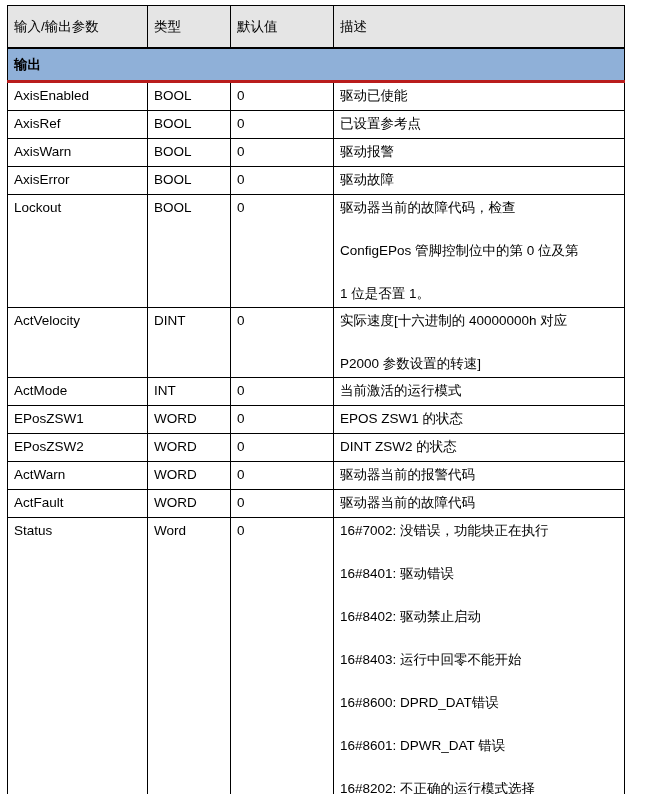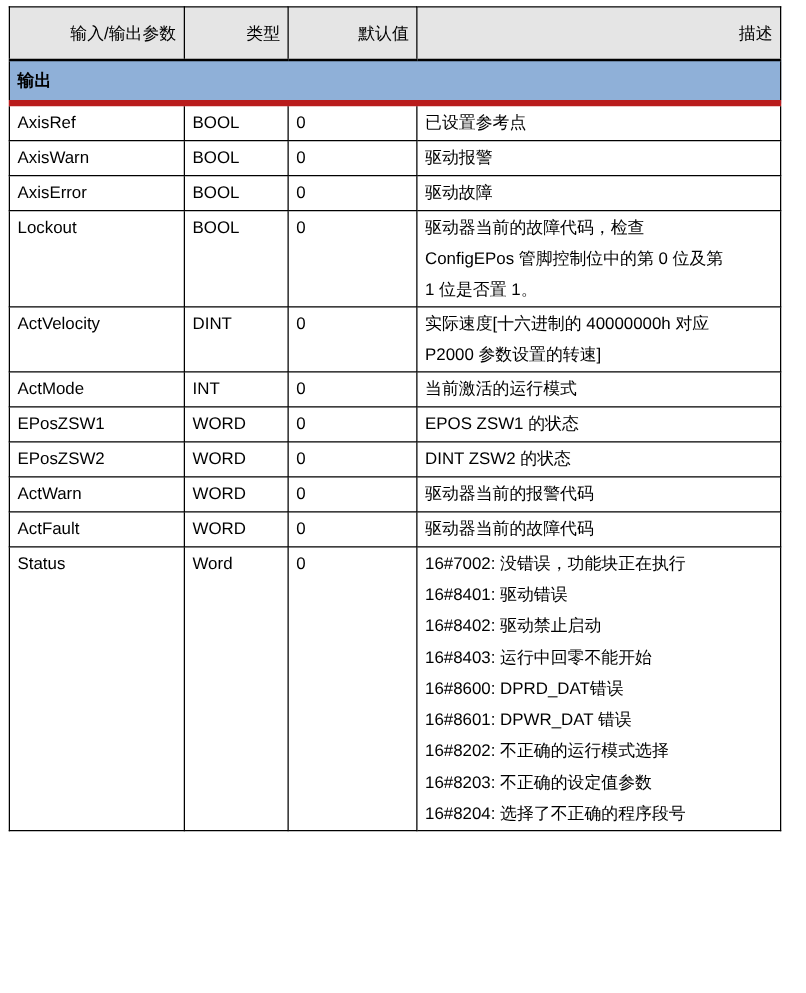--- a/index.html
+++ b/index.html
@@ -43,44 +43,43 @@
     text-align: left;
     vertical-align: top;
     font-weight: normal;
     word-wrap: break-word;
   }
   tr.header-row th {
     background: #e5e5e5;
     height: 36px;
     vertical-align: middle;
     border-bottom: 2px solid #000000;
-    text-align: right;
   }
   tr.section-row td {
     background: #8fb0d8;
     font-weight: bold;
     height: 26px;
     vertical-align: middle;
     border-top: 2px solid #000000;
-    border-bottom: 5px solid #b91c1c;
+    border-bottom: 3px solid #b91c1c;
   }
   tr.data-row td {
     height: 22px;
   }
   tr.data-row td.cell-name,
   tr.data-row td.cell-type,
   tr.data-row td.cell-default {
     white-space: nowrap;
   }
   td.cell-desc .desc-line {
     display: block;
     white-space: nowrap;
   }
   td.cell-desc .desc-line + .desc-line {
-    margin-top: 4px;
+    margin-top: 22px;
   }
 </style>
 </head>
 <body>
 
 <div id="page">
   <table class="param-table">
     <colgroup>
       <col class="c-name">
         <col class="c-type">
@@ -92,20 +91,28 @@
         <th>输入/输出参数</th>
         <th>类型</th>
         <th>默认值</th>
         <th>描述</th>
       </tr>
     </thead>
     <tbody id="table-body">
       <tr class="section-row">
         <td colspan="4">输出</td>
       </tr>
+    <tr class="data-row">
+          <td class="cell-name">AxisEnabled</td>
+          <td class="cell-type">BOOL</td>
+          <td class="cell-default">0</td>
+          <td class="cell-desc">
+            <span class="desc-line">驱动已使能</span>
+          </td>
+        </tr>
         <tr class="data-row">
           <td class="cell-name">AxisRef</td>
           <td class="cell-type">BOOL</td>
           <td class="cell-default">0</td>
           <td class="cell-desc">
             <span class="desc-line">已设置参考点</span>
           </td>
         </tr>
         <tr class="data-row">
           <td class="cell-name">AxisWarn</td>

